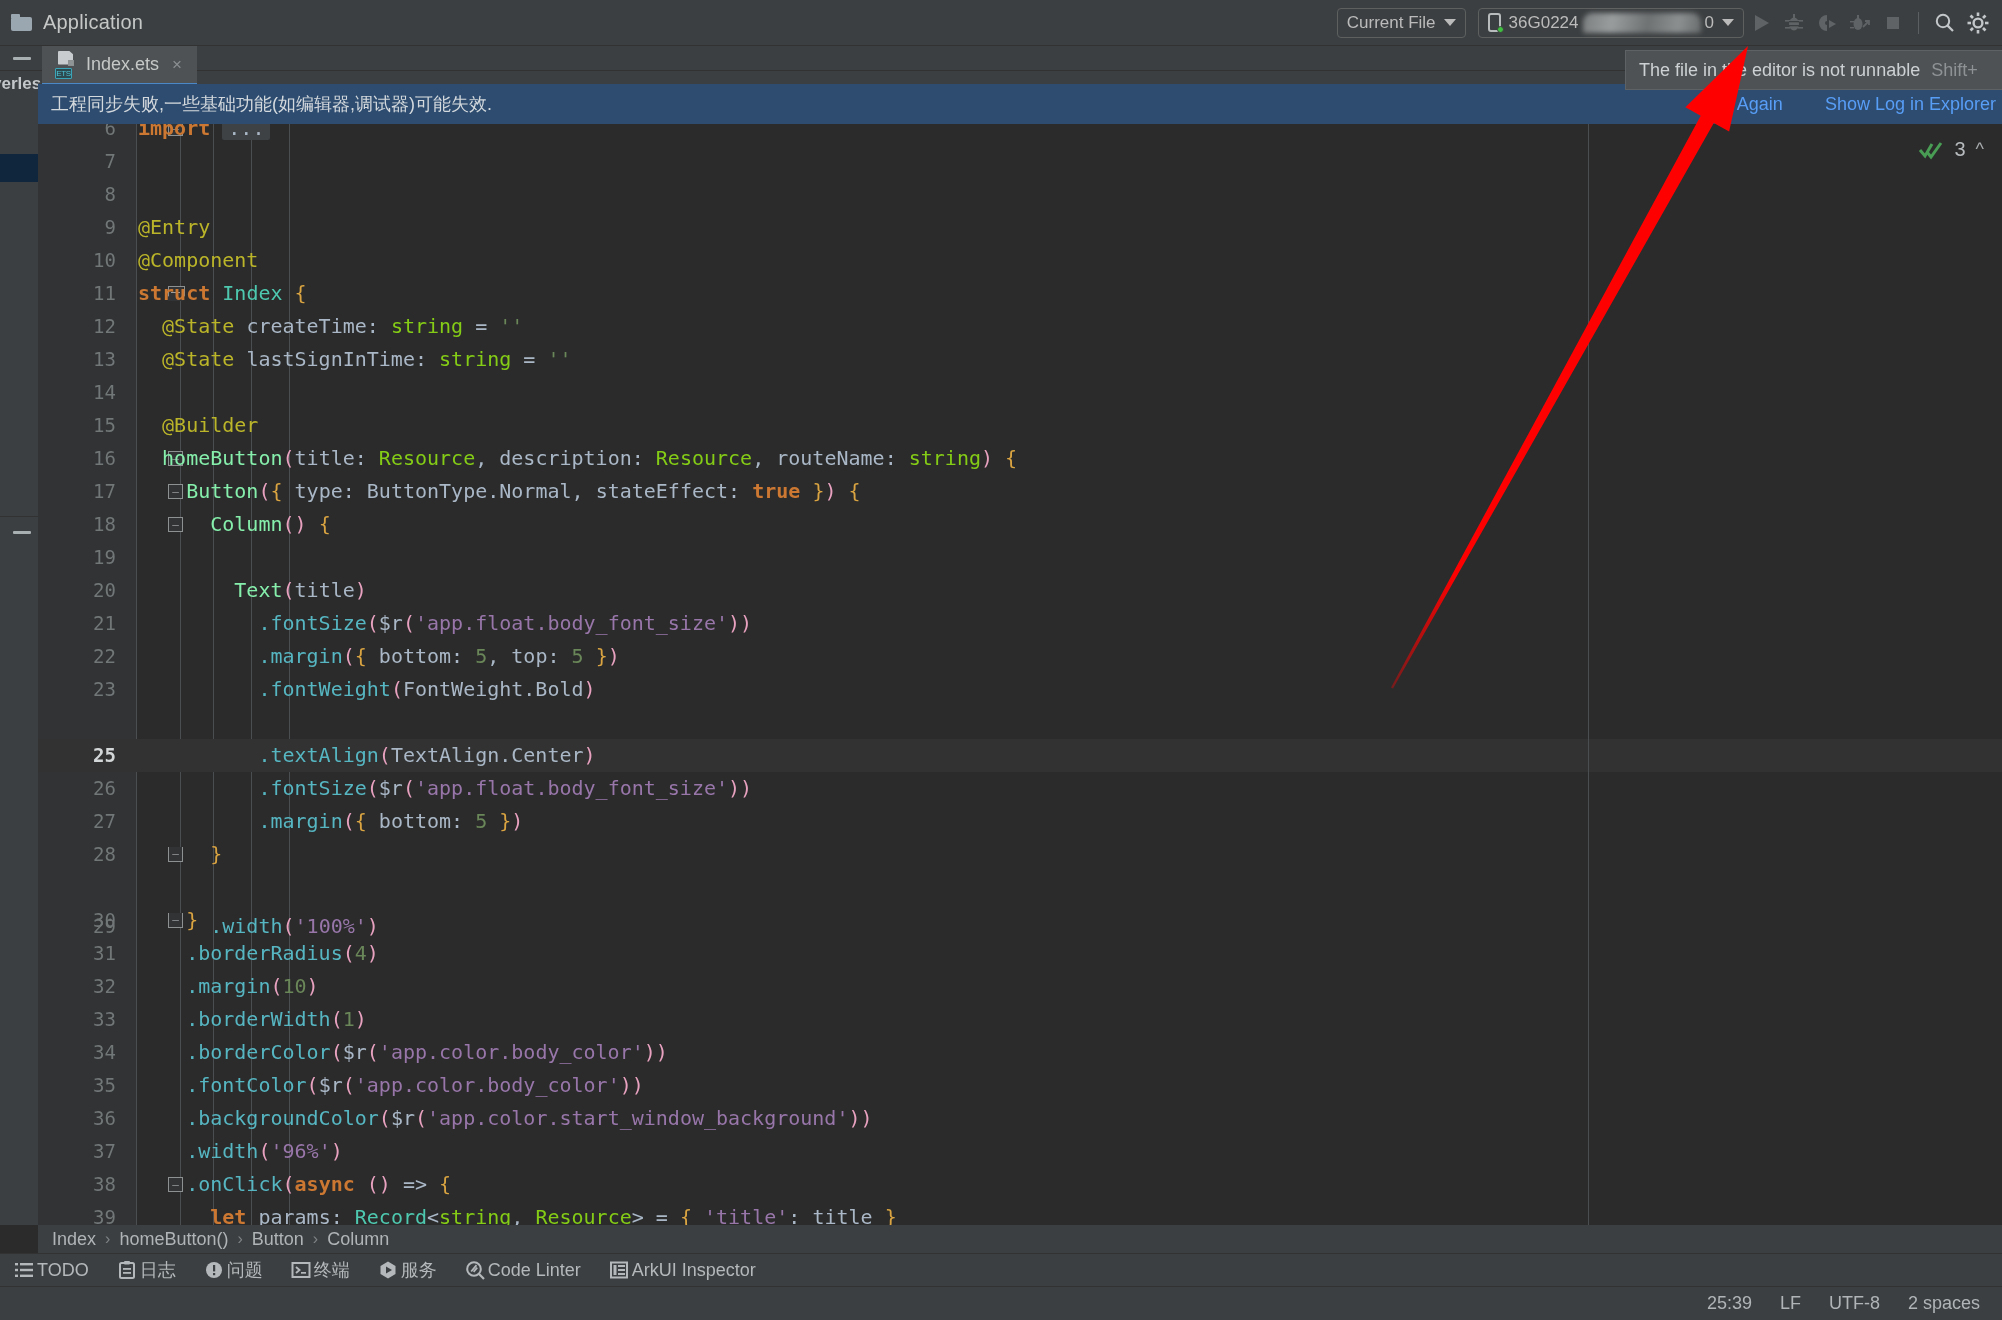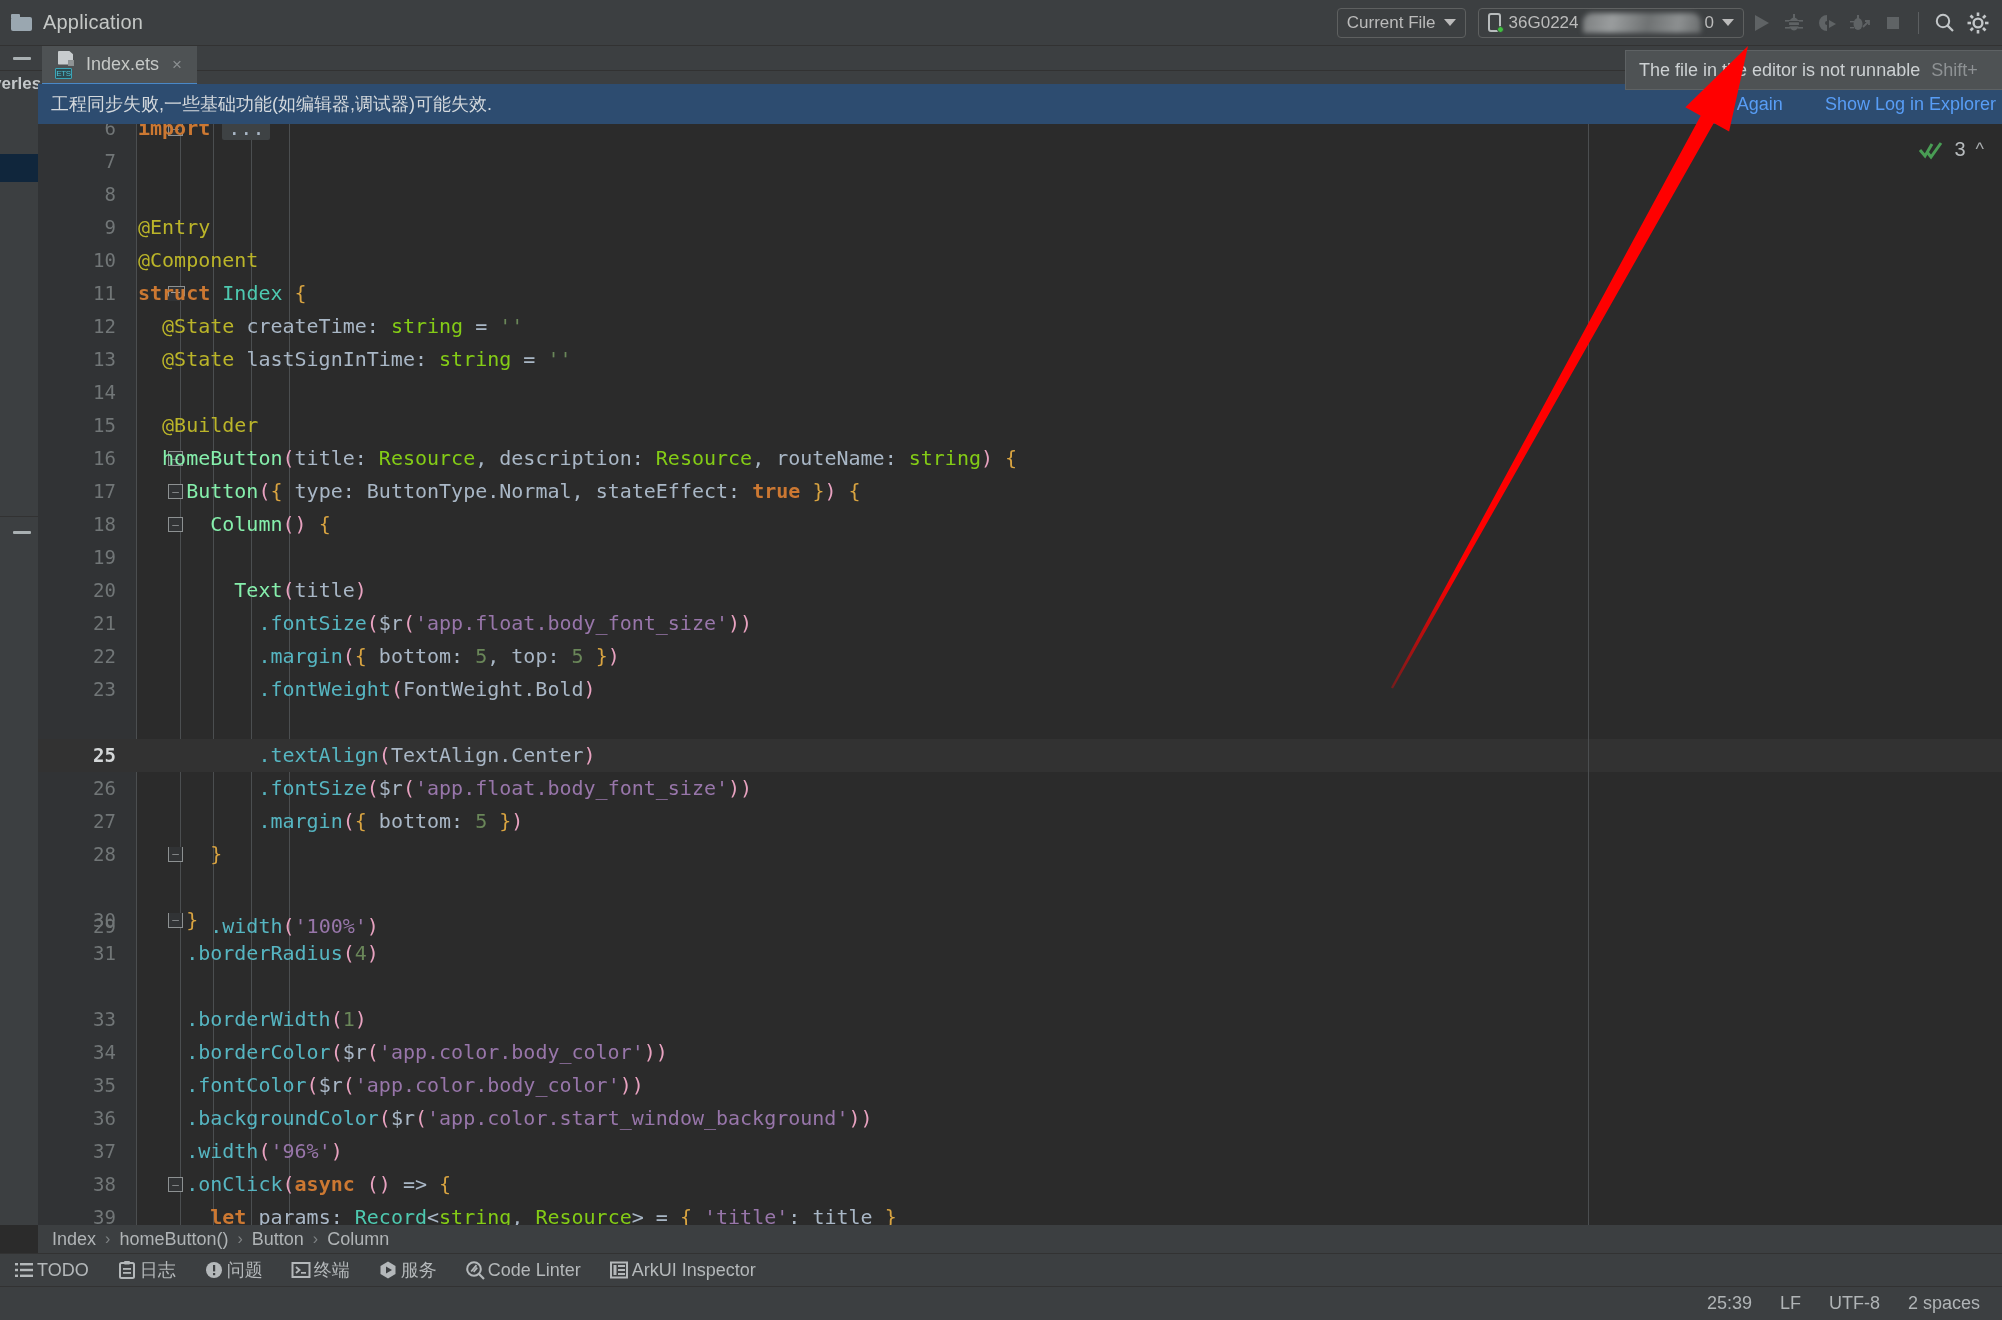--- a/index.html
+++ b/index.html
@@ -374,20 +374,21 @@
         <div class="row" style="top: 549px;"><span class="lnum">23</span><span class="code"><span class="k-m">          .fontWeight</span><span class="k-p1">(</span><span class="k-txt">FontWeight.Bold</span><span class="k-p1">)</span></span></div>
         <div class="row" style="top: 582px; margin-top: 28px;"><span class="lnum">24</span><span class="code"><span class="k-fn">        Text</span><span class="k-p1">(</span><span class="k-txt">description</span><span class="k-p1">)</span></span></div>
         <div class="rowhl" style="top: 615px;"></div>
         <div class="row" style="top: 615px;"><span class="lnum cur">25</span><span class="code"><span class="k-m">          .textAlign</span><span class="k-p1">(</span><span class="k-txt">TextAlign.Center</span><span class="k-p1">)</span></span></div>
         <div class="row" style="top: 648px;"><span class="lnum">26</span><span class="code"><span class="k-m">          .fontSize</span><span class="k-p1">(</span><span class="k-txt">$r</span><span class="k-p1">(</span><span class="k-res">'app.float.body_font_size'</span><span class="k-p1">))</span></span></div>
         <div class="row" style="top: 681px;"><span class="lnum">27</span><span class="code"><span class="k-m">          .margin</span><span class="k-p1">(</span><span class="k-p2">{</span><span class="k-txt"> bottom</span><span class="k-txt">: </span><span class="k-num">5</span><span class="k-p2"> }</span><span class="k-p1">)</span></span></div>
         <div class="row" style="top: 714px;"><span class="lnum">28</span><span class="fold" style="border-top: none;">–</span><span class="code"><span class="k-p2">      }</span></span></div>
         <div class="row" style="top: 786px;"><span class="lnum">29</span><span class="code"><span class="k-m">      .width</span><span class="k-p1">(</span><span class="k-res">'100%'</span><span class="k-p1">)</span></span></div>
         <div class="row" style="top: 780px;"><span class="lnum">30</span><span class="fold" style="border-top: none;">–</span><span class="code"><span class="k-p2">    }</span></span></div>
         <div class="row" style="top: 813px;"><span class="lnum">31</span><span class="code"><span class="k-m">    .borderRadius</span><span class="k-p1">(</span><span class="k-num">4</span><span class="k-p1">)</span></span></div>
+        <div class="row" style="top: 846px;"><span class="lnum">32</span><span class="code"><span class="k-m">    .margin</span><span class="k-p1">(</span><span class="k-num">10</span><span class="k-p1">)</span></span></div>
         <div class="row" style="top: 879px;"><span class="lnum">33</span><span class="code"><span class="k-m">    .borderWidth</span><span class="k-p1">(</span><span class="k-num">1</span><span class="k-p1">)</span></span></div>
         <div class="row" style="top: 912px;"><span class="lnum">34</span><span class="code"><span class="k-m">    .borderColor</span><span class="k-p1">(</span><span class="k-txt">$r</span><span class="k-p1">(</span><span class="k-res">'app.color.body_color'</span><span class="k-p1">))</span></span></div>
         <div class="row" style="top: 945px;"><span class="lnum">35</span><span class="code"><span class="k-m">    .fontColor</span><span class="k-p1">(</span><span class="k-txt">$r</span><span class="k-p1">(</span><span class="k-res">'app.color.body_color'</span><span class="k-p1">))</span></span></div>
         <div class="row" style="top: 978px;"><span class="lnum">36</span><span class="code"><span class="k-m">    .backgroundColor</span><span class="k-p1">(</span><span class="k-txt">$r</span><span class="k-p1">(</span><span class="k-res">'app.color.start_window_background'</span><span class="k-p1">))</span></span></div>
         <div class="row" style="top: 1011px;"><span class="lnum">37</span><span class="code"><span class="k-m">    .width</span><span class="k-p1">(</span><span class="k-res">'96%'</span><span class="k-p1">)</span></span></div>
         <div class="row" style="top: 1044px;"><span class="lnum">38</span><span class="fold">–</span><span class="code"><span class="k-m">    .onClick</span><span class="k-p1">(</span><span class="k-kw">async</span><span class="k-txt"> </span><span class="k-p1">()</span><span class="k-txt"> =&gt; </span><span class="k-p2">{</span></span></div>
         <div class="row" style="top: 1077px;"><span class="lnum">39</span><span class="code"><span class="k-kw">      let </span><span class="k-txt">params</span><span class="k-txt">: </span><span class="k-type">Record</span><span class="k-txt">&lt;</span><span class="k-or">string</span><span class="k-txt">, </span><span class="k-or">Resource</span><span class="k-txt">&gt; = </span><span class="k-p2">{</span><span class="k-txt"> </span><span class="k-res">'title'</span><span class="k-txt">: </span><span class="k-txt">title</span><span class="k-p2"> }</span></span></div>
       </div>
 
     <div class="inspect">

